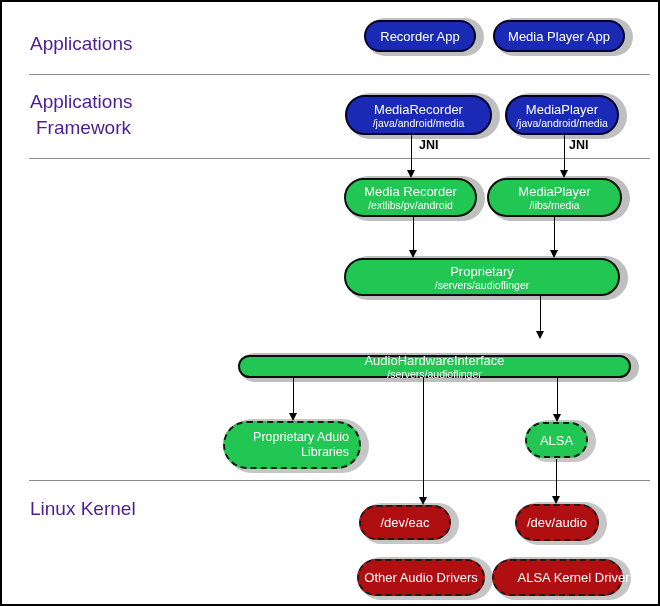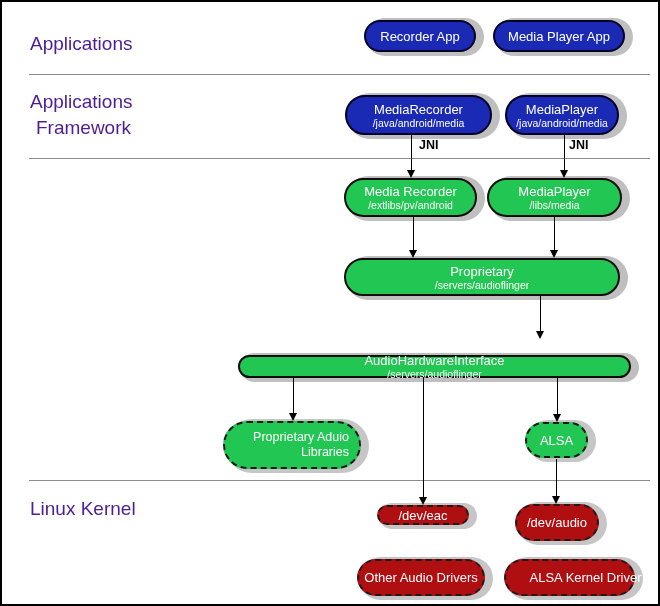--- a/index.html
+++ b/index.html
@@ -126,26 +126,26 @@
 
   <div class="pill green-dashed" style="left:221px; top:419px; width:138px; height:48px; padding:16px 10px;">
     <span class="t2">Proprietary Aduio Libraries</span>
   </div>
   <div class="pill green-dashed" style="left:523px; top:420px; width:63px; height:36px;">
     <span class="t">ALSA</span>
   </div>
 
   <div class="arrow" style="left:554px; top:457px; height:37px;"></div>
 
-  <div class="pill red-dashed" style="left:375px; top:503px; width:92px; height:20px;">
+  <div class="pill red-dashed" style="left:357px; top:503px; width:92px; height:35px;">
     <span class="t">/dev/eac</span>
   </div>
   <div class="pill red-dashed" style="left:513px; top:502px; width:84px; height:37px;">
     <span class="t">/dev/audio</span>
   </div>
   <div class="pill red-dashed" style="left:355px; top:557px; width:128px; height:37px;">
     <span class="t">Other Audio Drivers</span>
   </div>
-  <div class="pill red-dashed" style="left:502px; top:557px; width:131px; height:37px;padding-left:32px;">
+  <div class="pill red-dashed" style="left:490px; top:557px; width:131px; height:37px;padding-left:32px;">
     <span class="t">ALSA Kernel Driver</span>
   </div>
 
 </div>
 
 </body></html>

